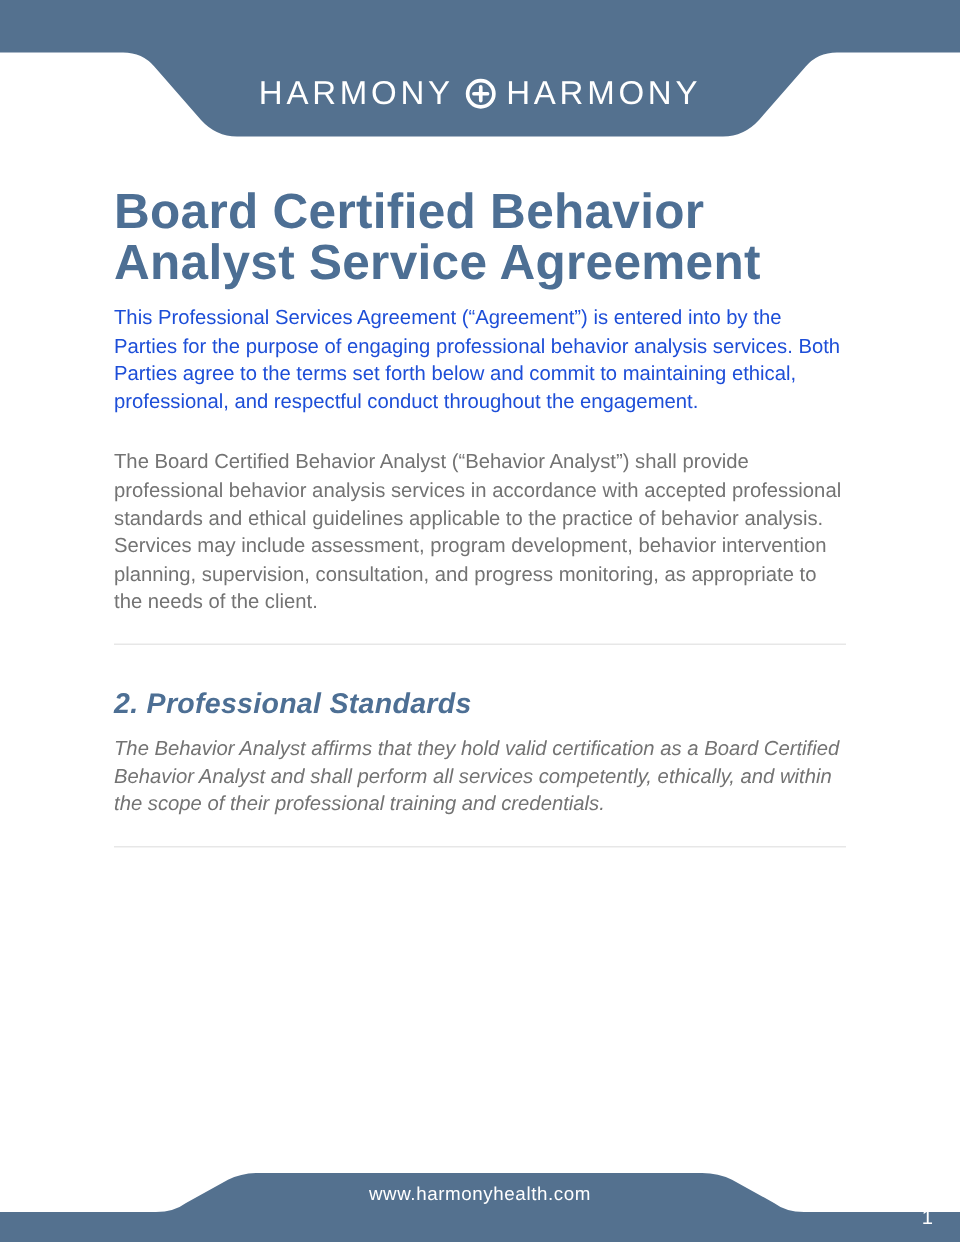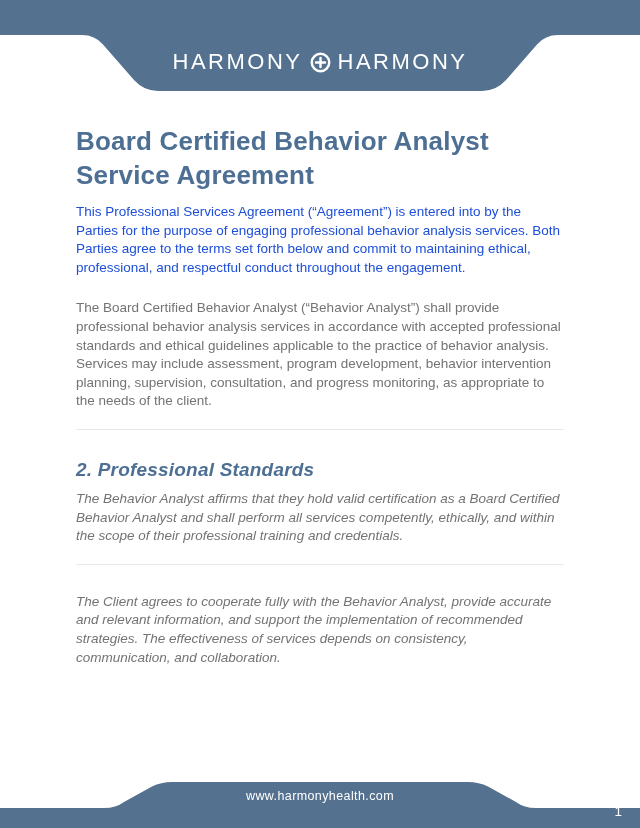--- a/index.html
+++ b/index.html
@@ -46,21 +46,21 @@
   .content {
     position: absolute;
     top: 92px; left: 0;
     width: 640px;
     padding: 0 76px;
     box-sizing: border-box;
   }
   .doc-title {
     margin: 32px 0 0;
     max-width: 480px;
-    font-size: 26px;
+    font-size: 33px;
     line-height: 34px;
     font-weight: bold;
     color: #4d6f94;
     letter-spacing: 0.2px;
   }
   .intro {
     margin: 11px 0 0;
     font-size: 13.5px;
     line-height: 18.6px;
     color: #1d4ed8;
@@ -154,21 +154,20 @@
     <hr class="divider">
 
     <div class="section">
       <h2 class="section-heading">2. Professional Standards</h2>
       <p class="section-body">The Behavior Analyst affirms that they hold valid certification as a Board Certified Behavior Analyst and shall perform all services competently, ethically, and within the scope of their professional training and credentials.</p>
     </div>
 
     <hr class="divider">
 
     <div class="section">
-      <p class="section-body">The Client agrees to cooperate fully with the Behavior Analyst, provide accurate and relevant information, and support the implementation of recommended strategies. The effectiveness of services depends on consistency, communication, and collaboration.</p>
     </div>
   </div>
 
   <div class="footer">
 
     <svg class="shape" width="640" height="64" viewBox="0 0 640 64" aria-hidden="true">
       <path fill="#54718f" d="M0 26 H104
            Q116 26 124 20
            L152 4.5
            Q161 0 172 0

